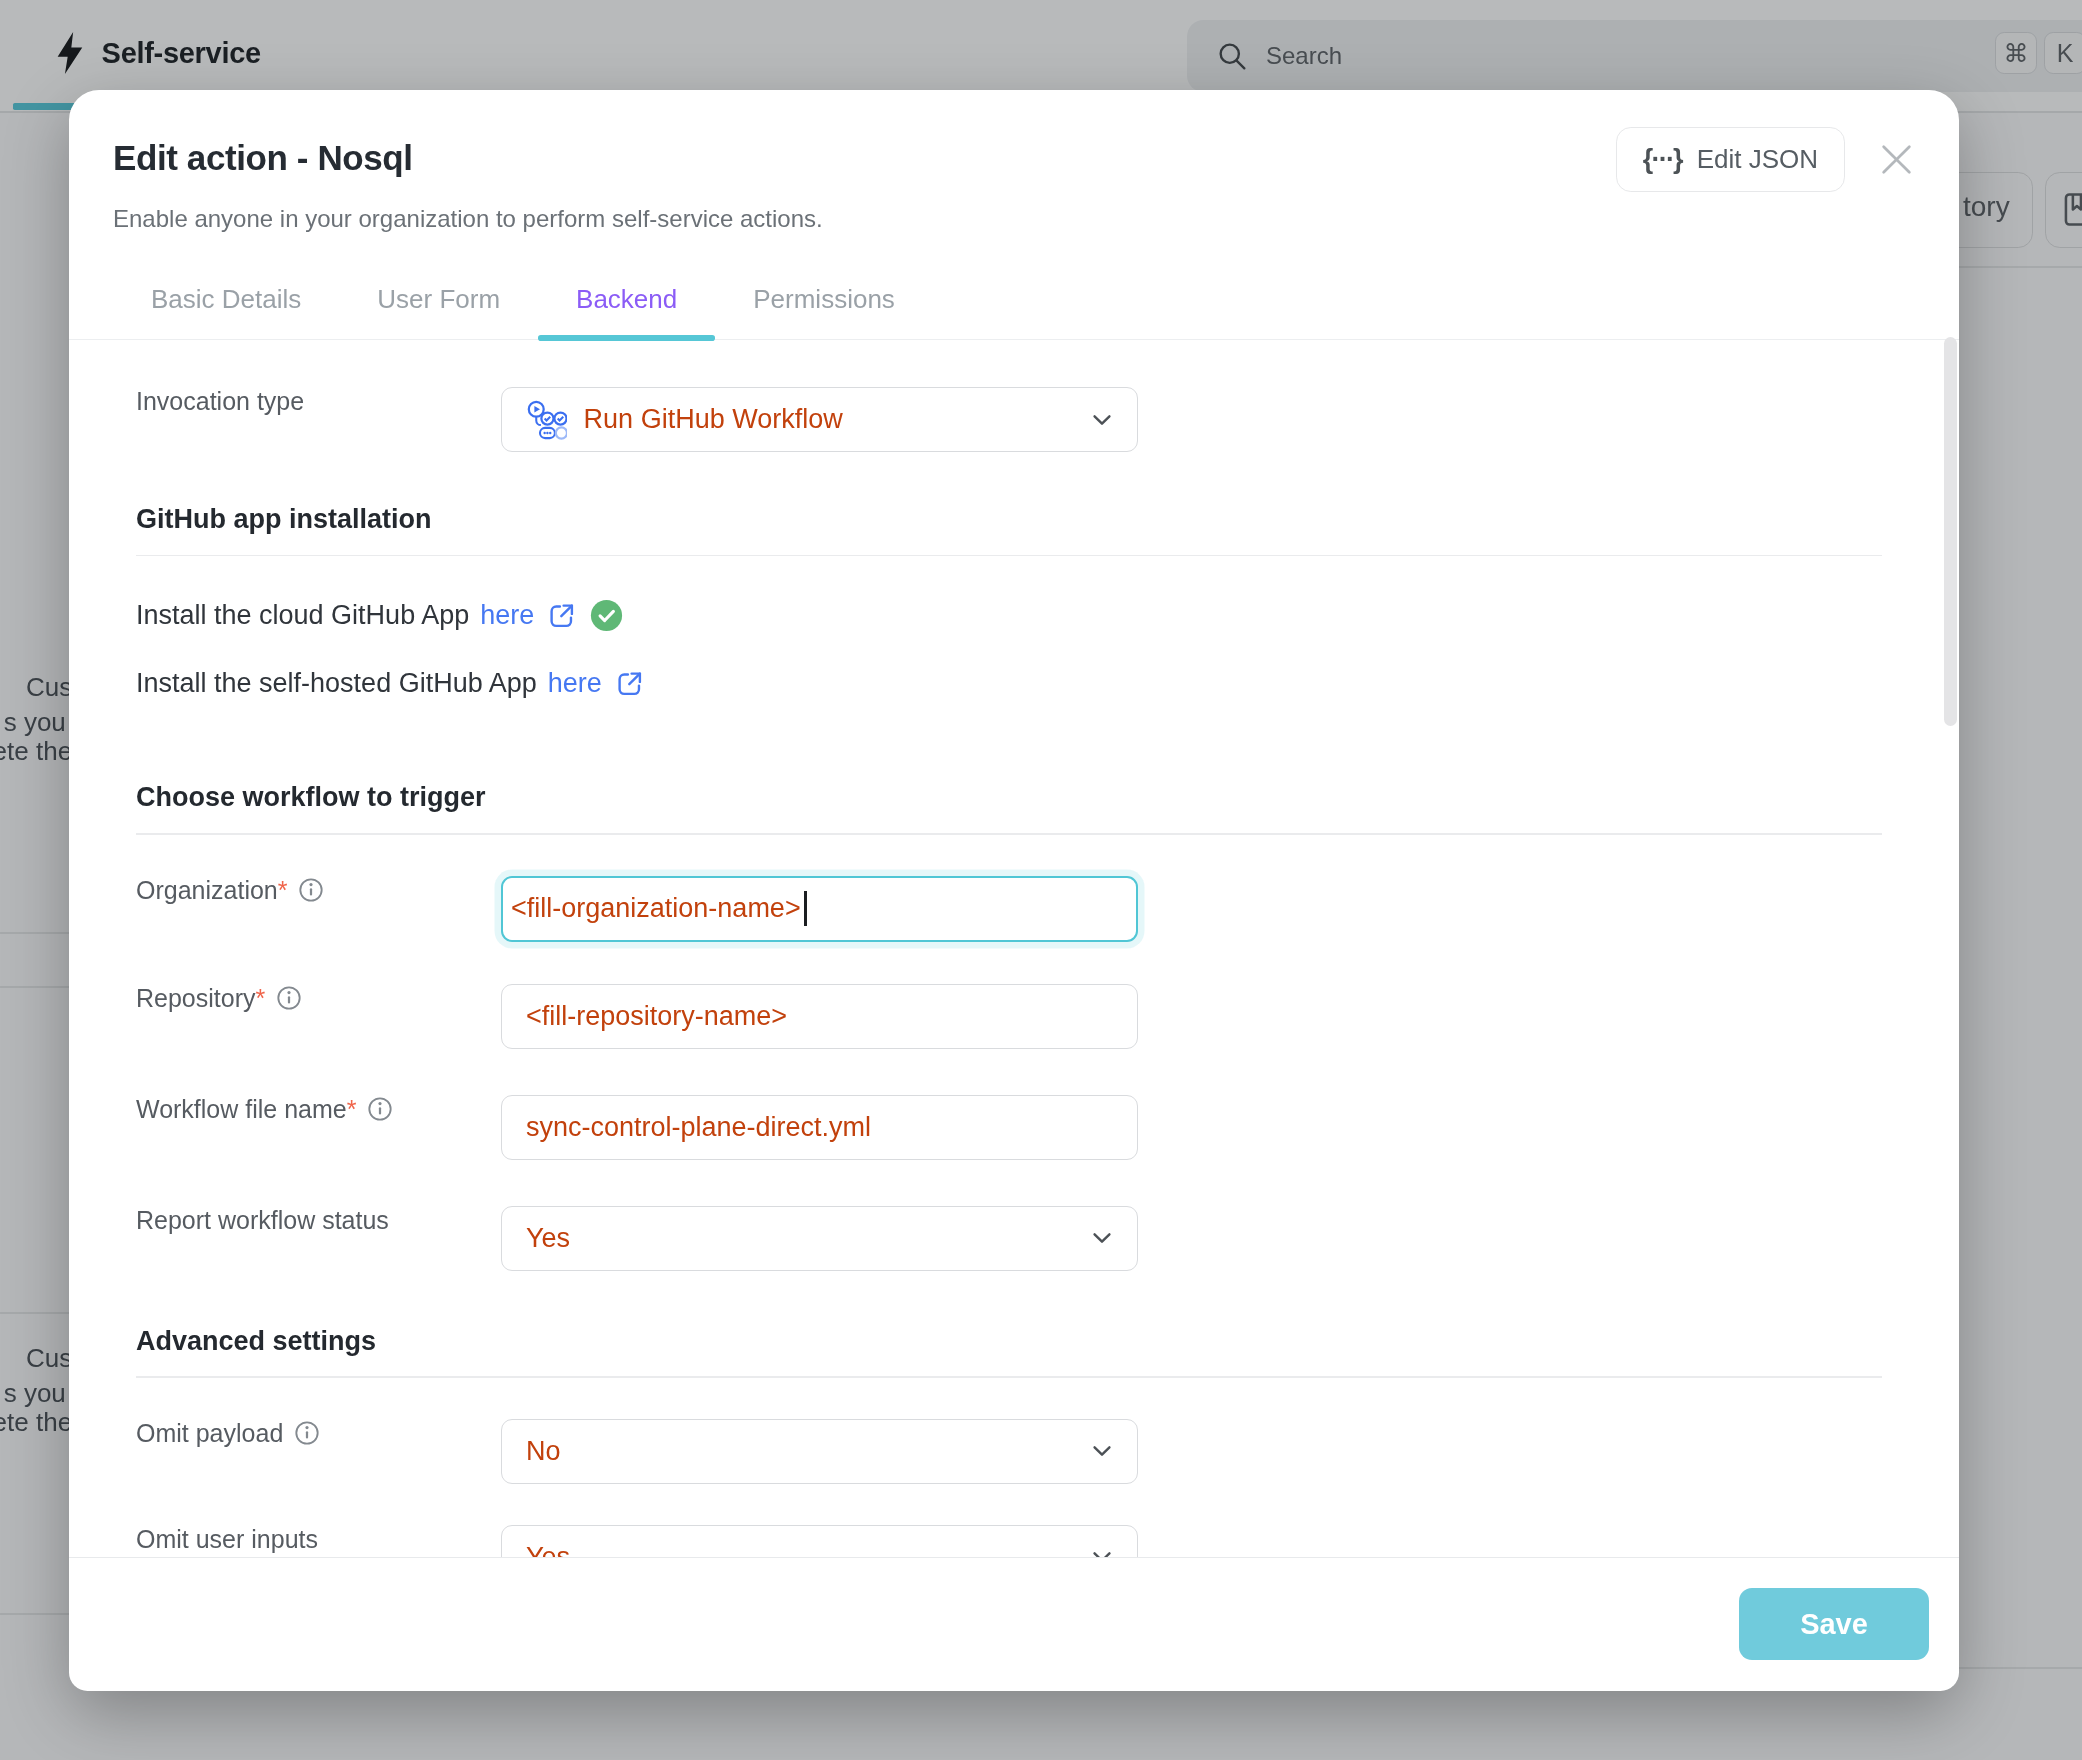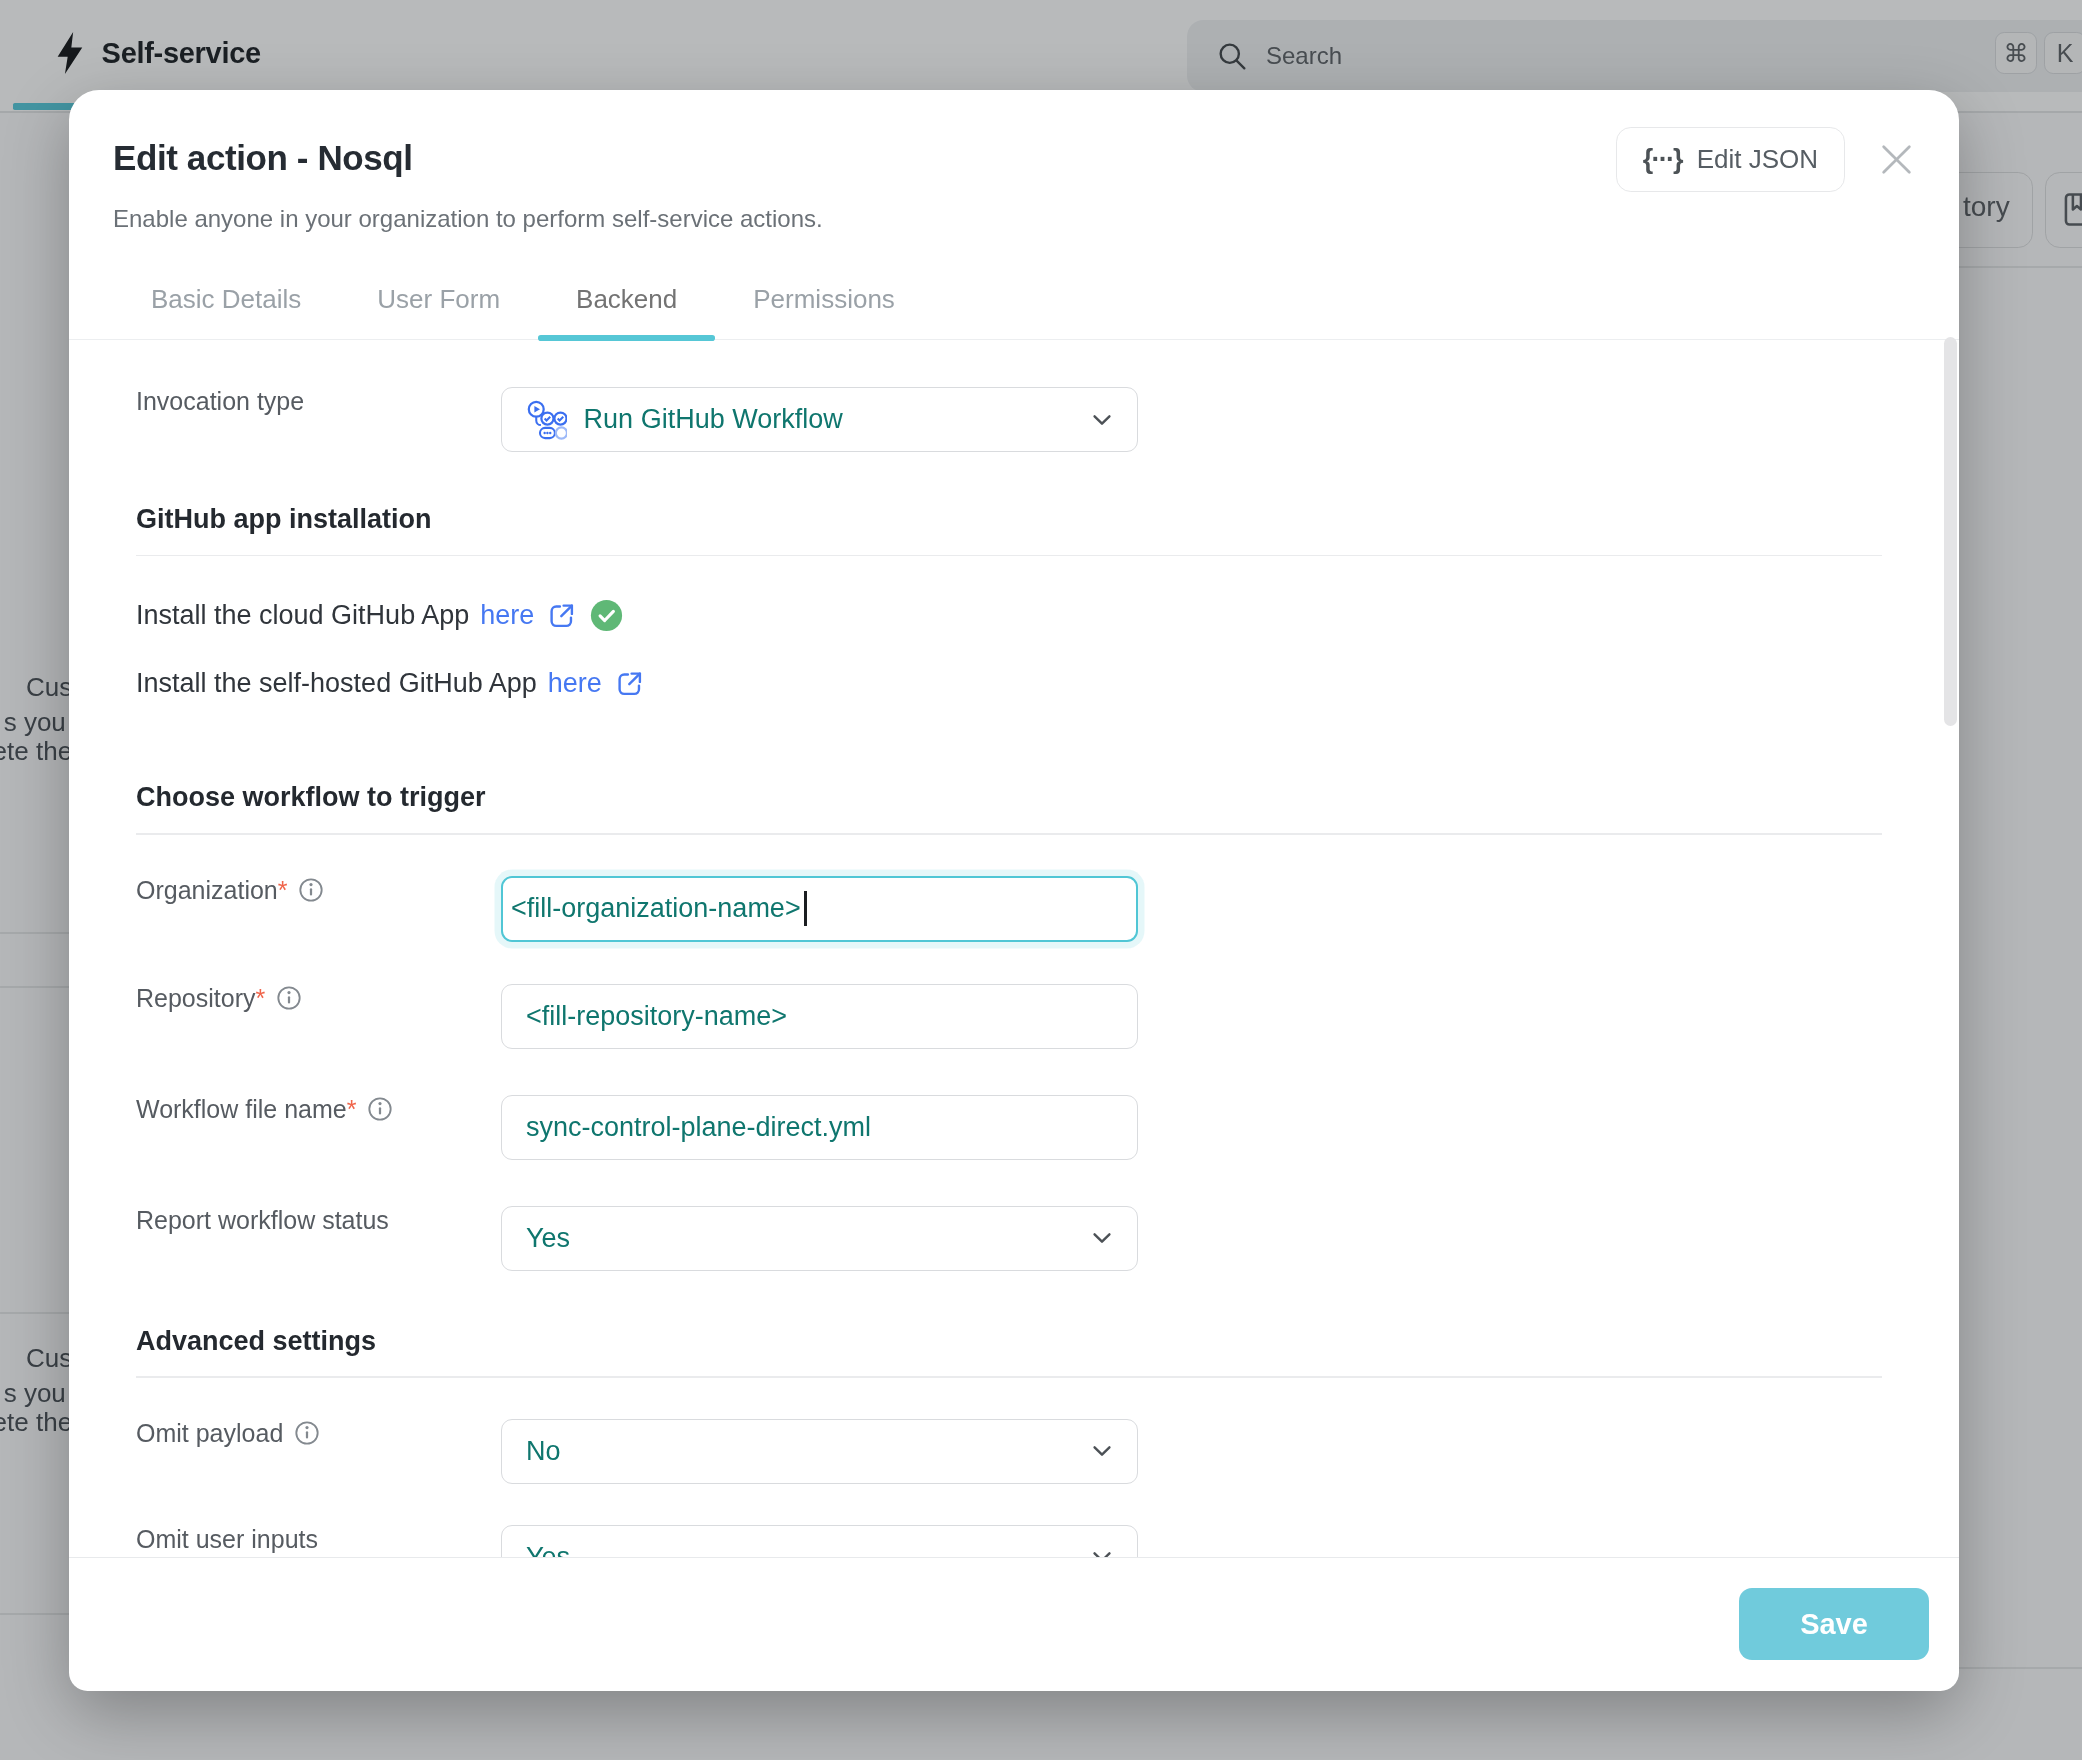--- a/index.html
+++ b/index.html
@@ -42,32 +42,32 @@
   .modal-title { font-size:35px; font-weight:700; color:#262c33; letter-spacing:-0.4px; line-height:54px; }
   .header-controls { display:flex; align-items:center; gap:33px; margin-top:-3.7px; }
   .edit-json-btn { display:flex; align-items:center; gap:14.8px; height:65px; padding:0 26px; border:1.8px solid #e7e8ea; border-radius:14.8px; background:#fff; cursor:pointer; }
   .edit-json-icon { font-size:27px; font-weight:700; color:#4c5256; letter-spacing:-1.8px; }
   .edit-json-label { font-size:26px; color:#565d63; }
   .close-btn { width:37px; height:37px; cursor:pointer; display:flex; align-items:center; justify-content:center; }
   .modal-subtitle { margin-top:11px; font-size:24px; color:#6b7177; line-height:31px; }
 
   .tabs { display:flex; margin-top:35px; padding-left:44px; border-bottom:1.8px solid #eceef0; }
   .tab { position:relative; padding:14.8px 38px 24px 38px; font-size:26px; color:#9aa1a7; cursor:pointer; white-space:nowrap; }
-  .tab.active { color:#737373; }
+  .tab.active { color:#8b5cf6; }
   .tab.active::after { content:""; position:absolute; left:0; right:0; bottom:-1.8px; height:5.5px; background:#56c7d6; border-radius:2.8px; }
 
   .modal-body { position:absolute; top:246px; left:0; right:0; bottom:134px; overflow:hidden; padding:0 77px 0 67px; }
 
   .field-row { display:flex; align-items:flex-start; }
   .field-label-col { width:365px; flex:none; display:flex; align-items:center; gap:11px; }
   .field-label { font-size:25px; color:#565b61; white-space:nowrap; }
   .req { color:#f0654b; }
   .input-box { width:637px; height:65px; border:1.8px solid #d9dbde; border-radius:11px; background:#fff; display:flex; align-items:center; padding:0 24px; position:relative; }
   .input-box.select { cursor:pointer; }
-  .input-value { font-size:27px; color:#0f766e; white-space:nowrap; }
+  .input-value { font-size:27px; color:#c2410c; white-space:nowrap; }
   .chevron { position:absolute; right:22px; top:50%; transform:translateY(-50%); }
   .input-box.focused { height:66px; border:2.8px solid #50c6d5; box-shadow:0 0 0 6.5px rgba(80,198,213,0.15);padding-left:8px; }
   .caret { display:inline-block; width:2.8px; height:35px; background:#1b1e21; margin-left:3.7px; vertical-align:-7.4px; }
 
   .section-heading { font-size:27px; font-weight:600; color:#24292f; line-height:33px; }
   .section-divider { height:1.8px; background:#eaebed; margin-top:18.5px; }
 
   .install-line { display:flex; align-items:center; font-size:27px; color:#30353b; }
   .install-link { color:#4678f2; margin-left:11px; cursor:pointer; }
   .icon-gap { margin-left:13px; display:flex; align-items:center; }

